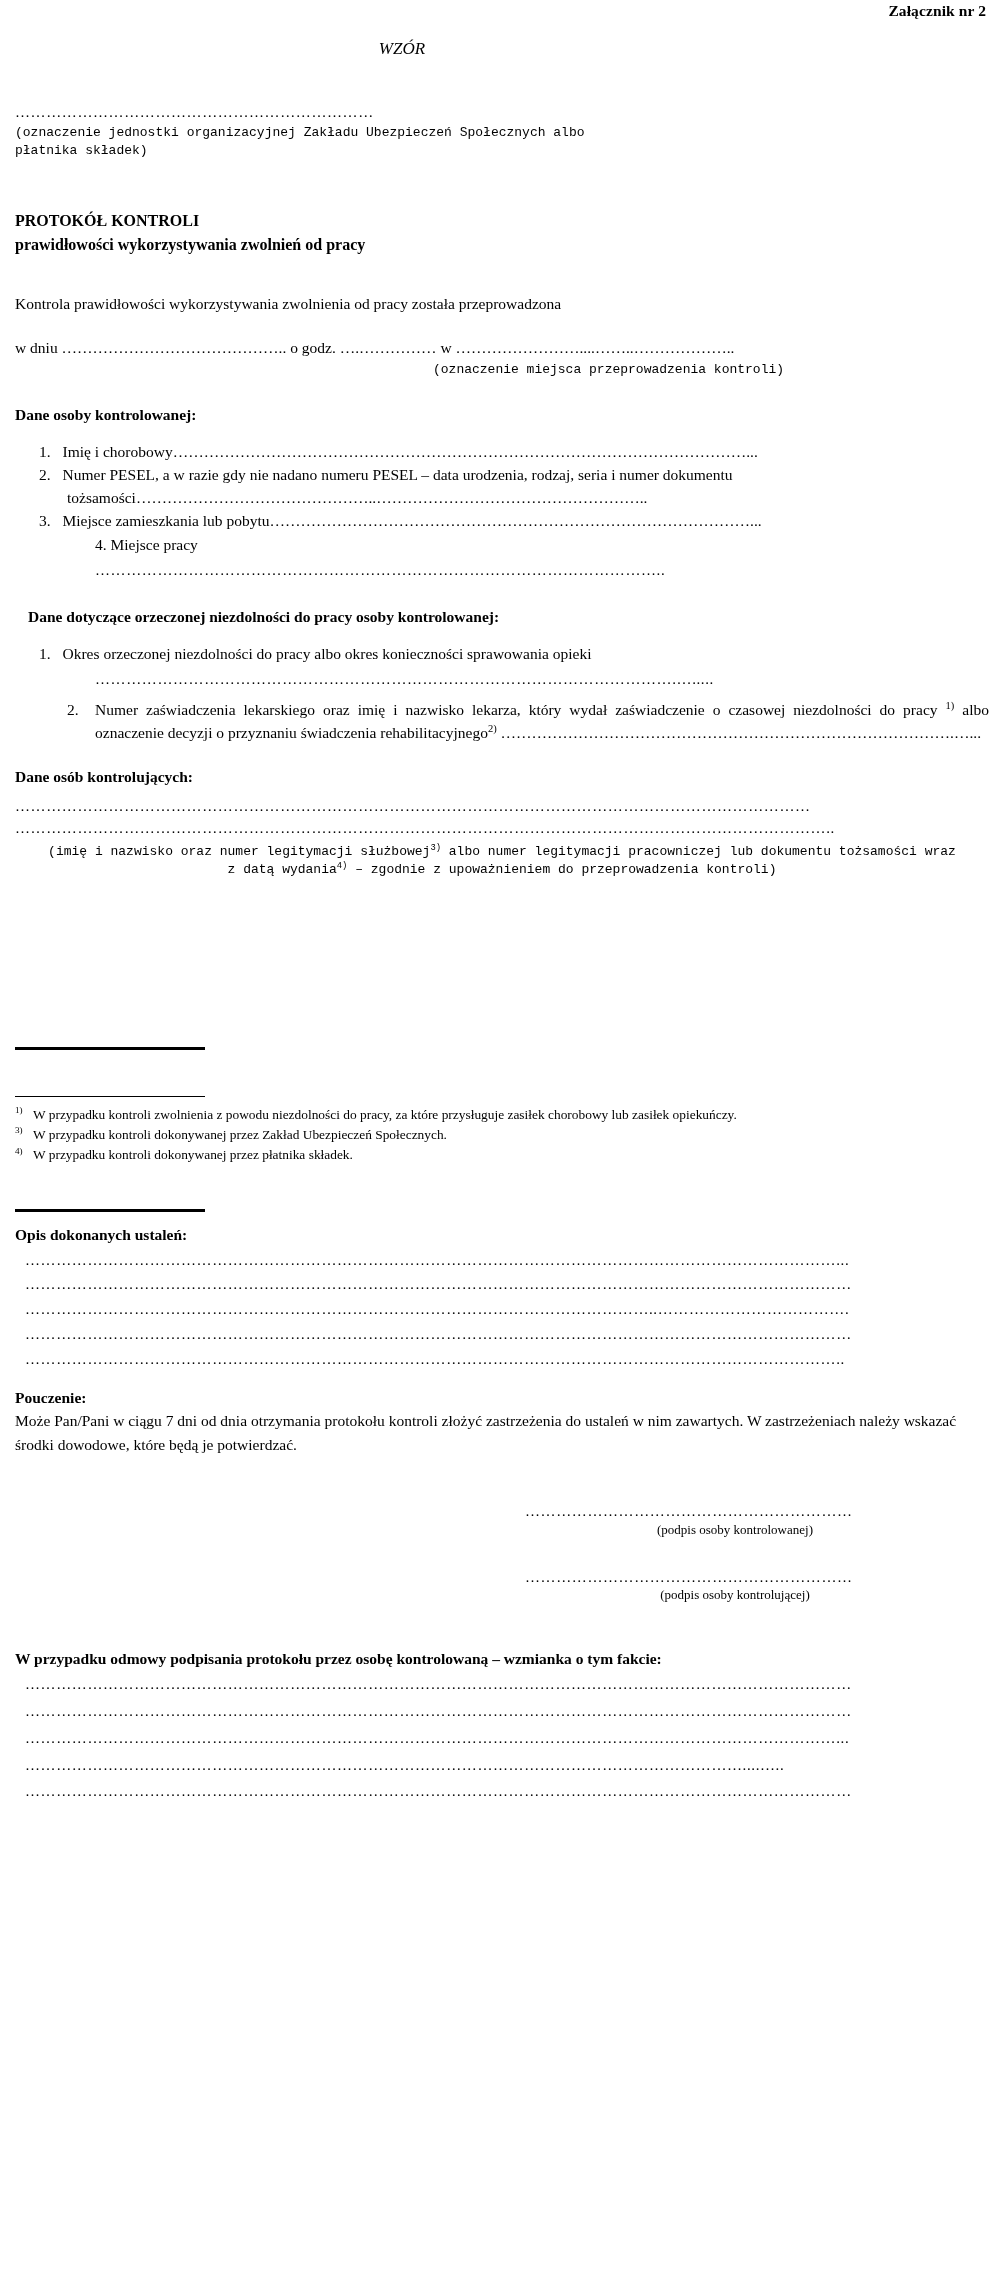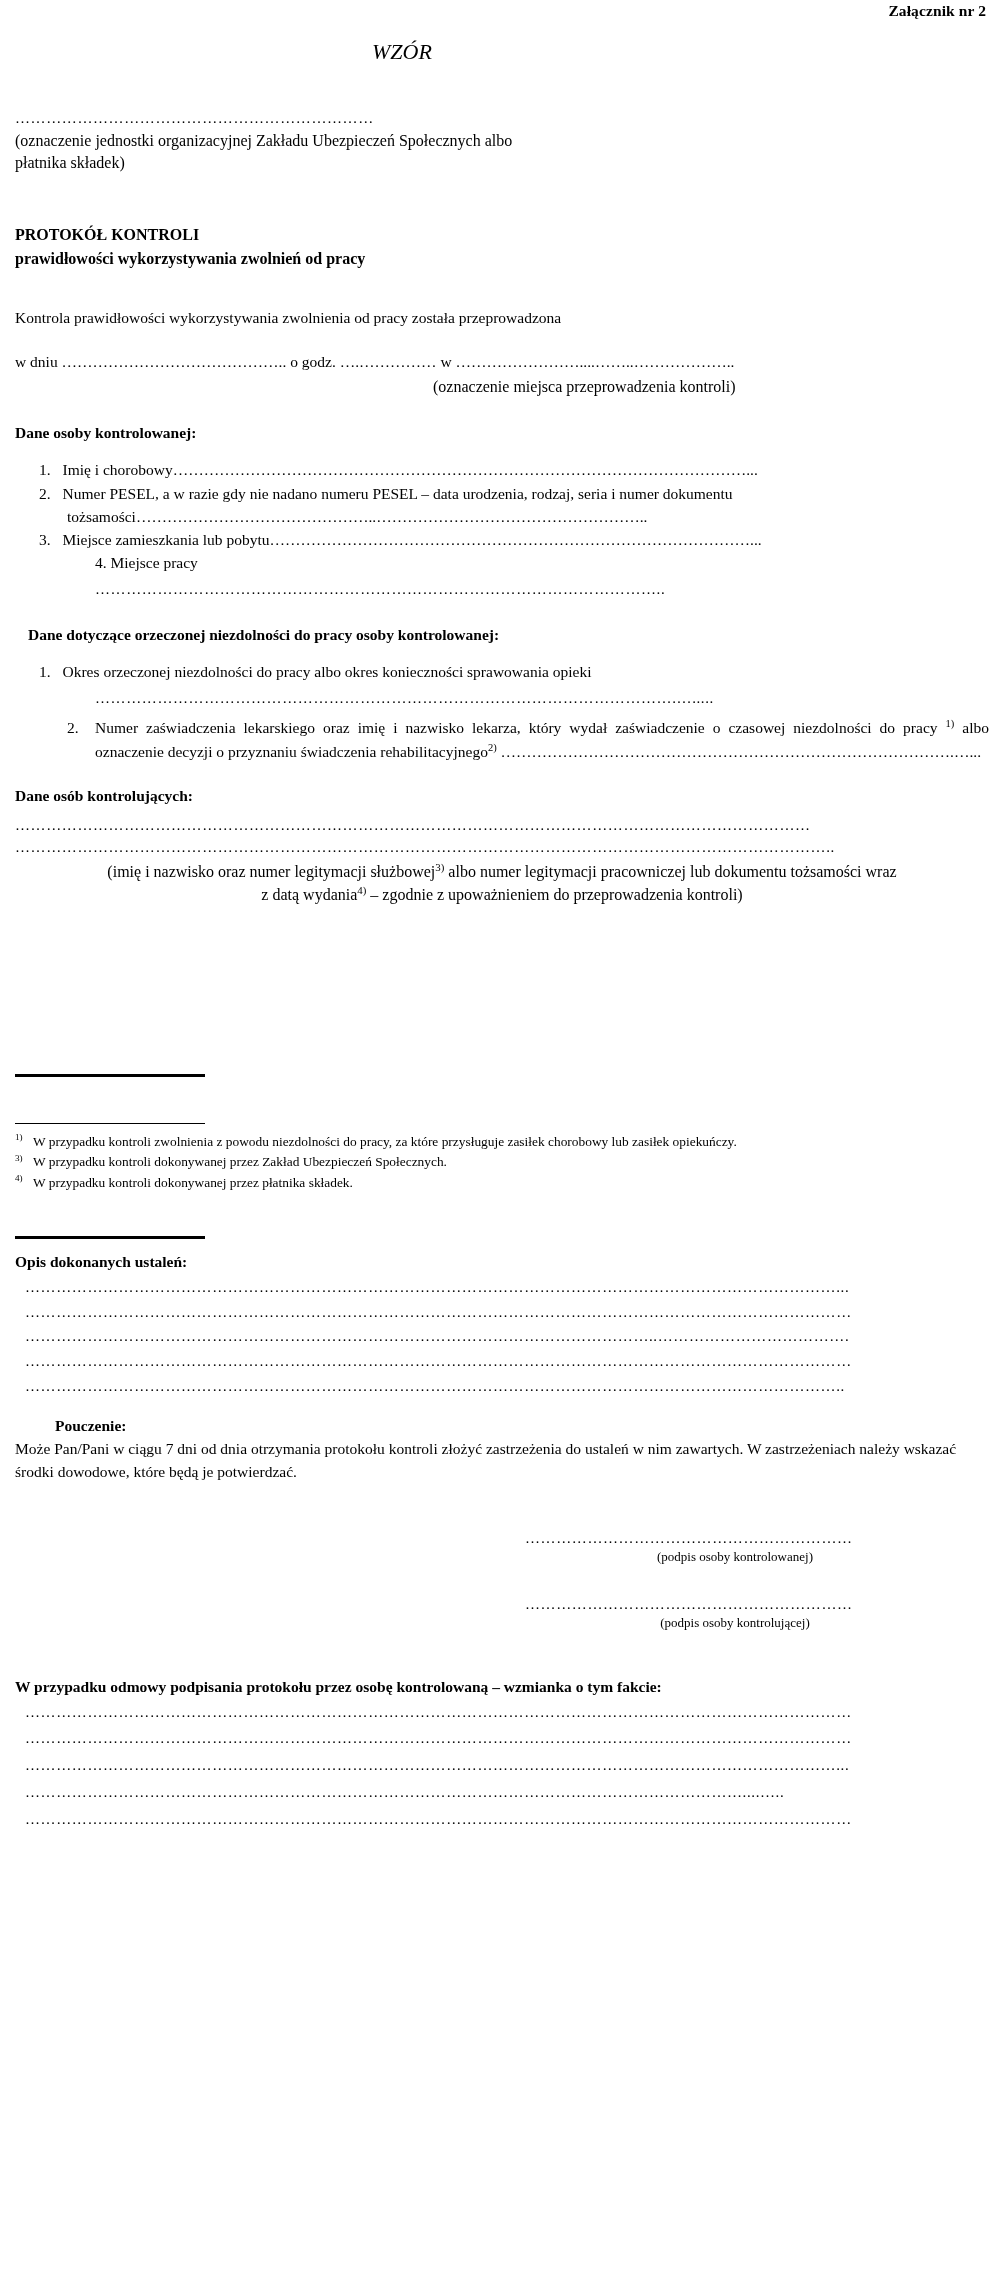--- a/index.html
+++ b/index.html
@@ -33,36 +33,37 @@
     text-align: right;
     font-weight: bold;
     font-size: 15.5px;
     padding-top: 2px;
     padding-right: 3px;
     letter-spacing: 0.1px;
   }
   .wzor {
     text-align: center;
     font-style: italic;
-    font-size: 22px;
+    font-size: 17px;
     margin-top: 19px;
     padding-right: 200px;
   }
 
   .dots-line {
     font-size: 15px;
     line-height: 1.05;
     letter-spacing: 0.6px;
     white-space: nowrap;
     overflow: hidden;
   }
 
   .caption {
-    font-size: 16px;
+    font-size: 13px;
     line-height: 1.42;
+    font-family: Liberation Mono, monospace;
   }
 
   .title-block {
     text-align: left;
     font-weight: bold;
     font-size: 16px;
     line-height: 1.5;
   }
 
   .para {
@@ -234,21 +235,21 @@
     <div class="section-head" style="margin-top:14px;">Opis dokonanych ustaleń:</div>
 
     <div class="blanks" style="margin-top:9px; padding-left:10px;">
       <div class="dots-line" style="margin-bottom:9px;">…………………………………………………………………………………………………………………………………………...</div>
       <div class="dots-line" style="margin-bottom:9px;">……………………………………………………………………………………………………………………………………………</div>
       <div class="dots-line" style="margin-bottom:9px;">…………………………………………………………………………………………………………..……………………………….</div>
       <div class="dots-line" style="margin-bottom:9px;">……………………………………………………………………………………………………………………………………………</div>
       <div class="dots-line" style="margin-bottom:9px;">…………………………………………………………………………………………………………………………………………..</div>
     </div>
 
-    <div class="section-head" style="margin-top:22px;margin-left:40px;">Pouczenie:</div>
+    <div class="section-head" style="margin-top:22px;">Pouczenie:</div>
     <div class="para" style="margin-top:2px; width:965px;">Może Pan/Pani w ciągu 7 dni od dnia otrzymania protokołu kontroli złożyć zastrzeżenia do ustaleń w nim zawartych. W zastrzeżeniach należy wskazać środki dowodowe, które będą je potwierdzać.</div>
 
     <div class="sig-block" style="margin-top:48px;">
       <div class="dots-line">………………………………………………………</div>
       <div class="sig-cap">(podpis osoby kontrolowanej)</div>
     </div>
 
     <div class="sig-block" style="margin-top:32px;">
       <div class="dots-line">………………………………………………………</div>
       <div class="sig-cap">(podpis osoby kontrolującej)</div>

